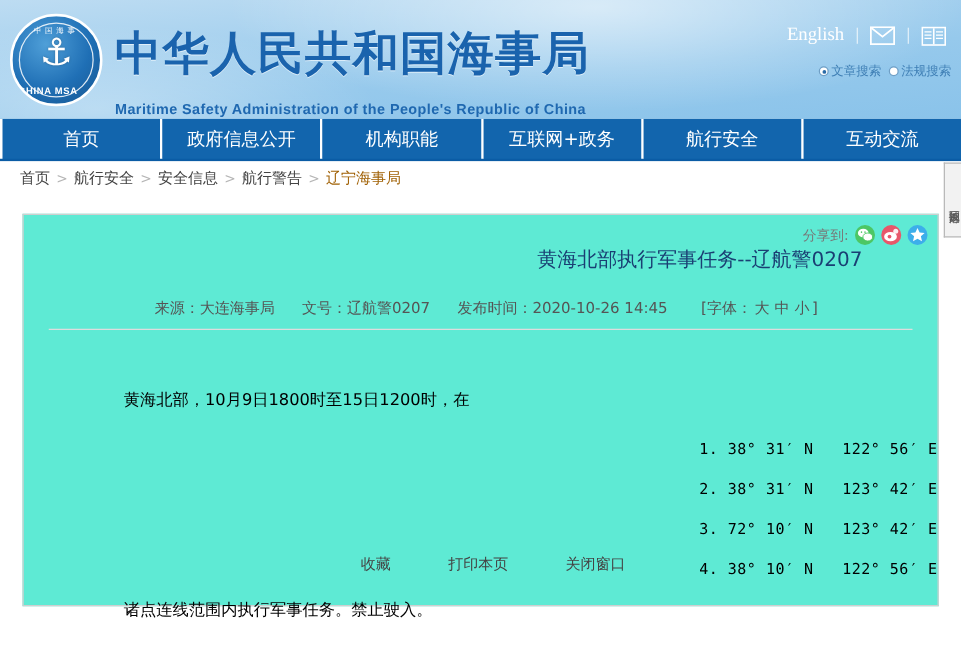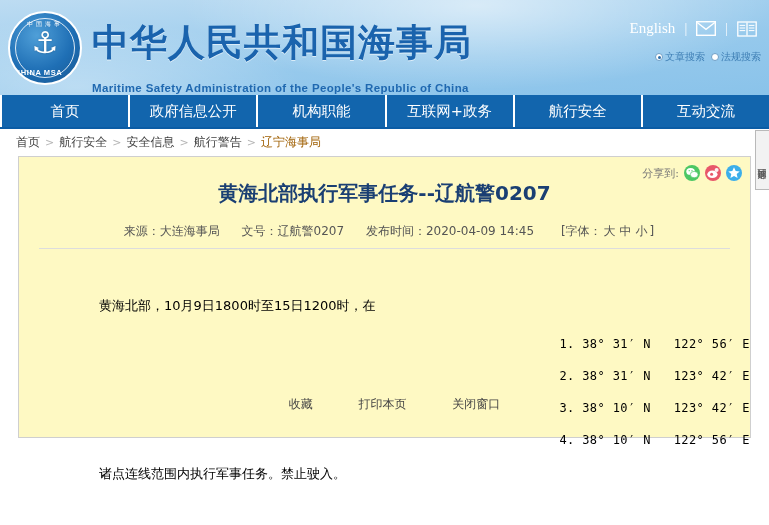--- a/index.html
+++ b/index.html
@@ -223,24 +223,24 @@
     color: #555;
     background: #ffffff;
     gap: 5px;
   }
   .breadcrumb a { color: #444; text-decoration: none; }
   .breadcrumb .crumb-sep { color: #b5b5b5; font-size: 11px; }
   .breadcrumb .crumb-last { color: #a16207; }
 
   
   .panel-outer {
-    margin: 1px 18px 0 18px;
+    margin: 16px 18px 0 18px;
     border: 1px solid #cfcfcf;
-    background: #fef9c3;
-    height: 282px;
+    background: #5eead4;
+    height: 314px;
     position: relative;
     box-sizing: border-box;
   }
   .share-row {
     position: absolute;
     right: 8px;
     top: 8px;
     display: flex;
     align-items: center;
     gap: 5px;
@@ -250,24 +250,24 @@
   }
   .share-ico {
     width: 16px; height: 16px;
     border-radius: 50%;
     display: inline-block;
     position: relative;
   }
   .share-ico svg { position: absolute; left: 0; top: 0; }
 
   .article-title {
-    text-align: center;
-    font-family: "DejaVu Sans", sans-serif;
-    font-size: 20px;
-    font-weight: bold;
+    text-align: right;
+    font-family: "DejaVu Sans", sans-serif;
+    font-size: 16px;
+    font-weight: normal;
     color: #1a3f73;
     padding: 22px 60px 0 60px;
     line-height: 28px;
   }
   .meta-row {
     margin: 16px 20px 0 20px;
     padding-bottom: 8px;
     border-bottom: 1px solid #dddddd;
     text-align: center;
     font-family: "DejaVu Sans", sans-serif;
@@ -442,30 +442,30 @@
           <path d="M8 2.3 L9.7 6.0 L13.7 6.4 L10.7 9.0 L11.6 13.0 L8 11.0 L4.4 13.0 L5.3 9.0 L2.3 6.4 L6.3 6.0 Z" fill="#ffffff"></path>
         </svg>
       </span>
     </div>
 
     <div class="article-title">黄海北部执行军事任务--辽航警0207</div>
 
     <div class="meta-row">
       <span class="meta-item"><span>来源：</span><span>大连海事局</span></span>
       <span class="meta-item"><span>文号：</span><span>辽航警0207</span></span>
-      <span class="meta-item"><span>发布时间：</span><span>2020-04-09 14:45</span></span>
+      <span class="meta-item"><span>发布时间：</span><span>2020-10-26 14:45</span></span>
       <span class="fontsize-box"><span>[字体：</span><a class="fs-link" href="#">大</a><a class="fs-link" href="#">中</a><a class="fs-link" href="#">小</a><span>]</span></span>
     </div>
 
     <div class="article-body">
       <div class="body-line">黄海北部，10月9日1800时至15日1200时，在</div>
       <ul class="coord-list">
         <li class="coord-item">1. 38° 31′ N   122° 56′ E</li>
         <li class="coord-item">2. 38° 31′ N   123° 42′ E</li>
-        <li class="coord-item">3. 38° 10′ N   123° 42′ E</li>
+        <li class="coord-item">3. 72° 10′ N   123° 42′ E</li>
         <li class="coord-item">4. 38° 10′ N   122° 56′ E</li>
       </ul>
       <div class="body-tail">诸点连线范围内执行军事任务。禁止驶入。</div>
     </div>
 
     <div class="footer-links">
       <a href="#">收藏</a>
       <a href="#">打印本页</a>
       <a href="#">关闭窗口</a>
     </div>

